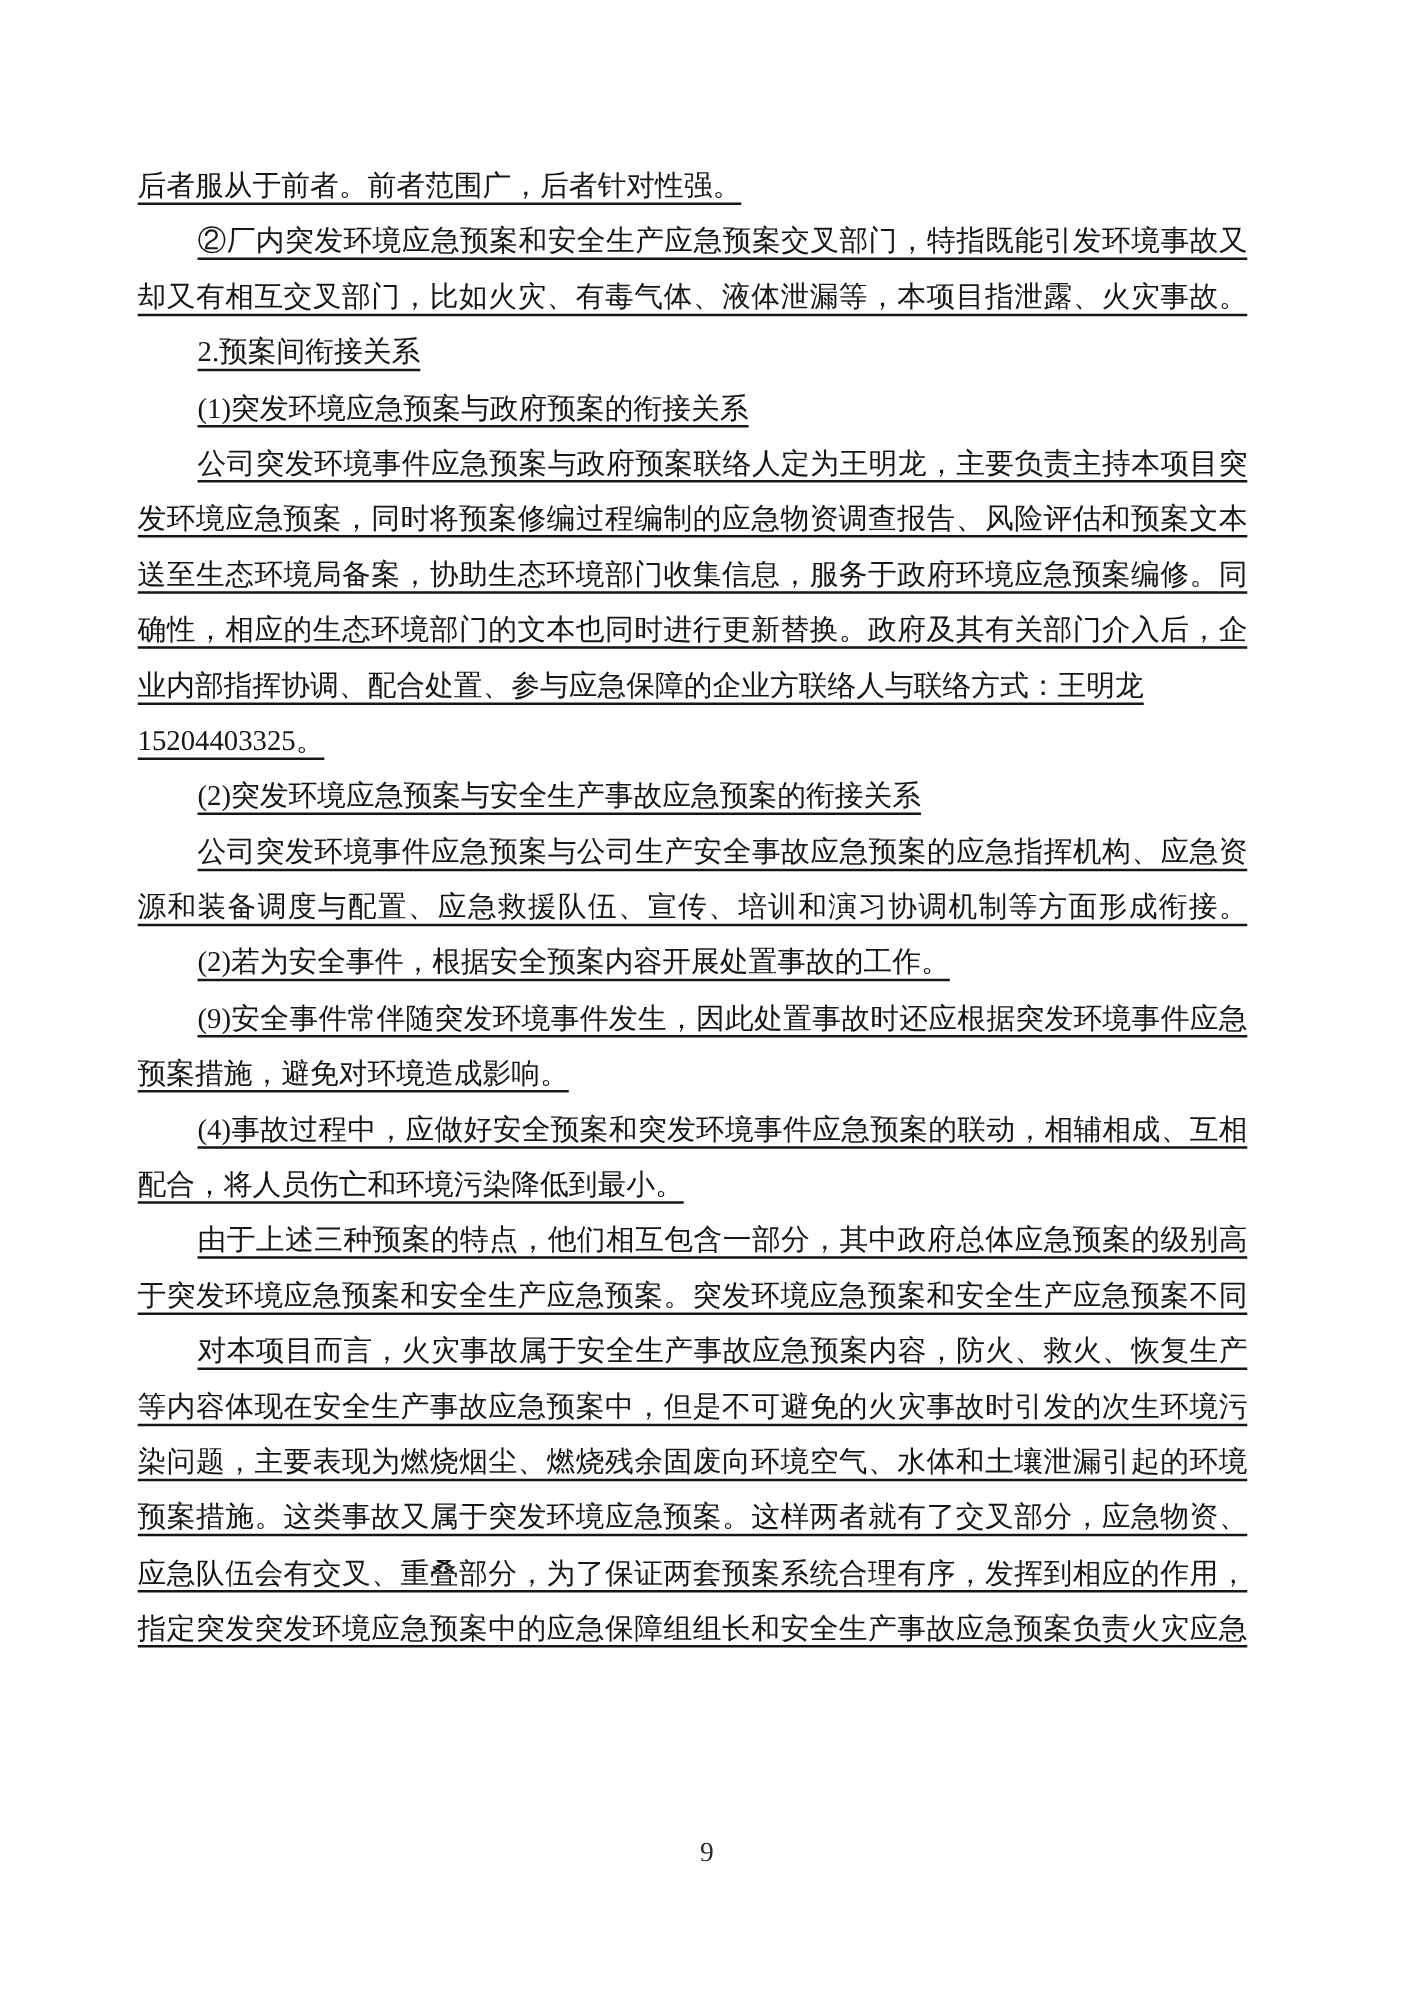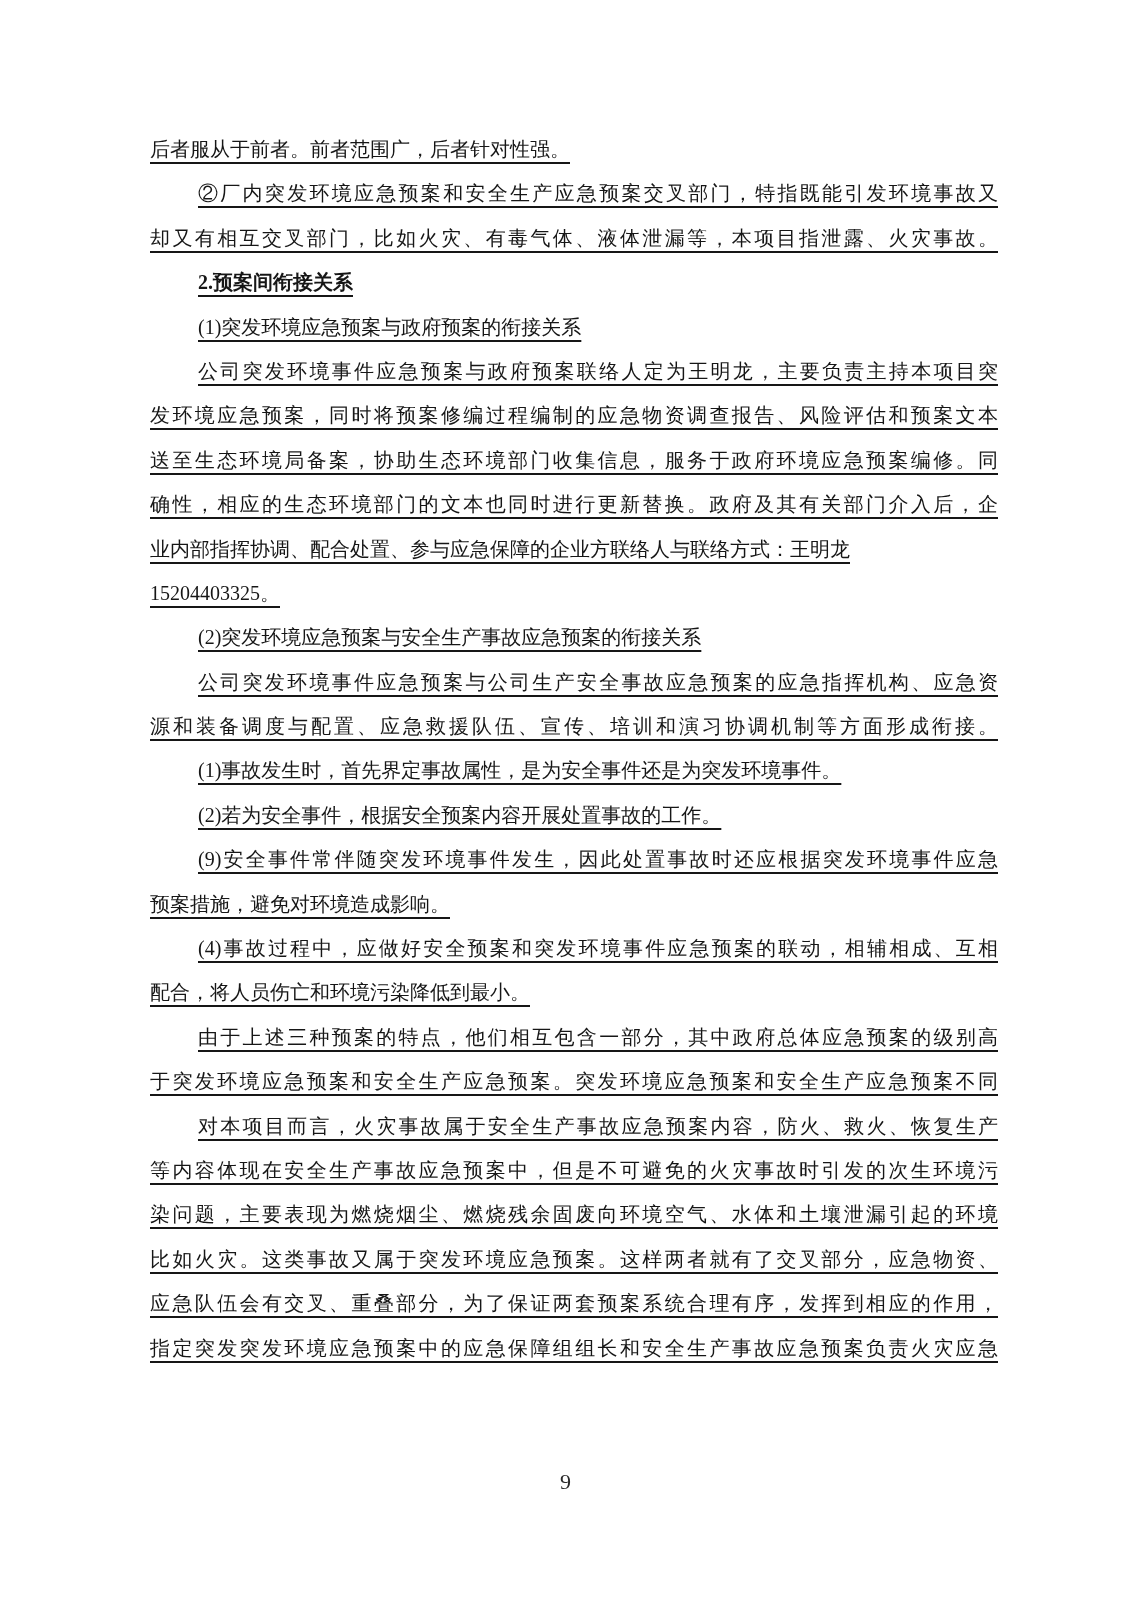--- a/index.html
+++ b/index.html
@@ -21,38 +21,37 @@
   }
   .text-block {
     position: absolute;
     left: 110px;
     top: 127px;
     width: 888px;
   }
   .ln {
     height: 44.4px;
     line-height: 44.4px;
-    font-size: 20px;
+    font-size: 23px;
     white-space: nowrap;
     overflow: hidden;
     text-decoration: underline;
     text-decoration-thickness: 1.5px;
     text-underline-offset: 6px;
     text-decoration-color: #161616;
-    margin-left: 40px;
   }
   .ind {
     padding-left: 48px;
   }
   .fill {
     text-align: justify;
     text-align-last: justify;
   }
   .bold {
-    font-weight: 700;
+    font-weight: 400;
   }
   .page-num {
     position: absolute;
     top: 1467px;
     left: 0;
     width: 100%;
     text-align: center;
     font-size: 22px;
     line-height: 30px;
     color: #2a2a2a;
@@ -71,29 +70,28 @@
     <div class="ln ind">(1)突发环境应急预案与政府预案的衔接关系</div>
     <div class="ln ind fill">公司突发环境事件应急预案与政府预案联络人定为王明龙，主要负责主持本项目突</div>
     <div class="ln fill">发环境应急预案，同时将预案修编过程编制的应急物资调查报告、风险评估和预案文本</div>
     <div class="ln fill">送至生态环境局备案，协助生态环境部门收集信息，服务于政府环境应急预案编修。同</div>
     <div class="ln fill">确性，相应的生态环境部门的文本也同时进行更新替换。政府及其有关部门介入后，企</div>
     <div class="ln">业内部指挥协调、配合处置、参与应急保障的企业方联络人与联络方式：王明龙</div>
     <div class="ln">15204403325。</div>
     <div class="ln ind">(2)突发环境应急预案与安全生产事故应急预案的衔接关系</div>
     <div class="ln ind fill">公司突发环境事件应急预案与公司生产安全事故应急预案的应急指挥机构、应急资</div>
     <div class="ln fill">源和装备调度与配置、应急救援队伍、宣传、培训和演习协调机制等方面形成衔接。</div>
-    <div class="ln ind">(1)事故发生时，首先界定事故属性，是为安全事件还是为突发环境事件。</div>
     <div class="ln ind">(2)若为安全事件，根据安全预案内容开展处置事故的工作。</div>
     <div class="ln ind fill">(9)安全事件常伴随突发环境事件发生，因此处置事故时还应根据突发环境事件应急</div>
     <div class="ln">预案措施，避免对环境造成影响。</div>
     <div class="ln ind fill">(4)事故过程中，应做好安全预案和突发环境事件应急预案的联动，相辅相成、互相</div>
     <div class="ln">配合，将人员伤亡和环境污染降低到最小。</div>
     <div class="ln ind fill">由于上述三种预案的特点，他们相互包含一部分，其中政府总体应急预案的级别高</div>
     <div class="ln fill">于突发环境应急预案和安全生产应急预案。突发环境应急预案和安全生产应急预案不同</div>
     <div class="ln ind fill">对本项目而言，火灾事故属于安全生产事故应急预案内容，防火、救火、恢复生产</div>
     <div class="ln fill">等内容体现在安全生产事故应急预案中，但是不可避免的火灾事故时引发的次生环境污</div>
     <div class="ln fill">染问题，主要表现为燃烧烟尘、燃烧残余固废向环境空气、水体和土壤泄漏引起的环境</div>
-    <div class="ln fill">比如火灾。这类事故又属于突发环境应急预案。这样两者就有了交叉部分，应急物资、</div>
+    <div class="ln fill">预案措施。这类事故又属于突发环境应急预案。这样两者就有了交叉部分，应急物资、</div>
     <div class="ln fill">应急队伍会有交叉、重叠部分，为了保证两套预案系统合理有序，发挥到相应的作用，</div>
     <div class="ln fill">指定突发突发环境应急预案中的应急保障组组长和安全生产事故应急预案负责火灾应急</div>
   </div>
   <div class="page-num">9</div>
 </div>
 
 </body></html>

